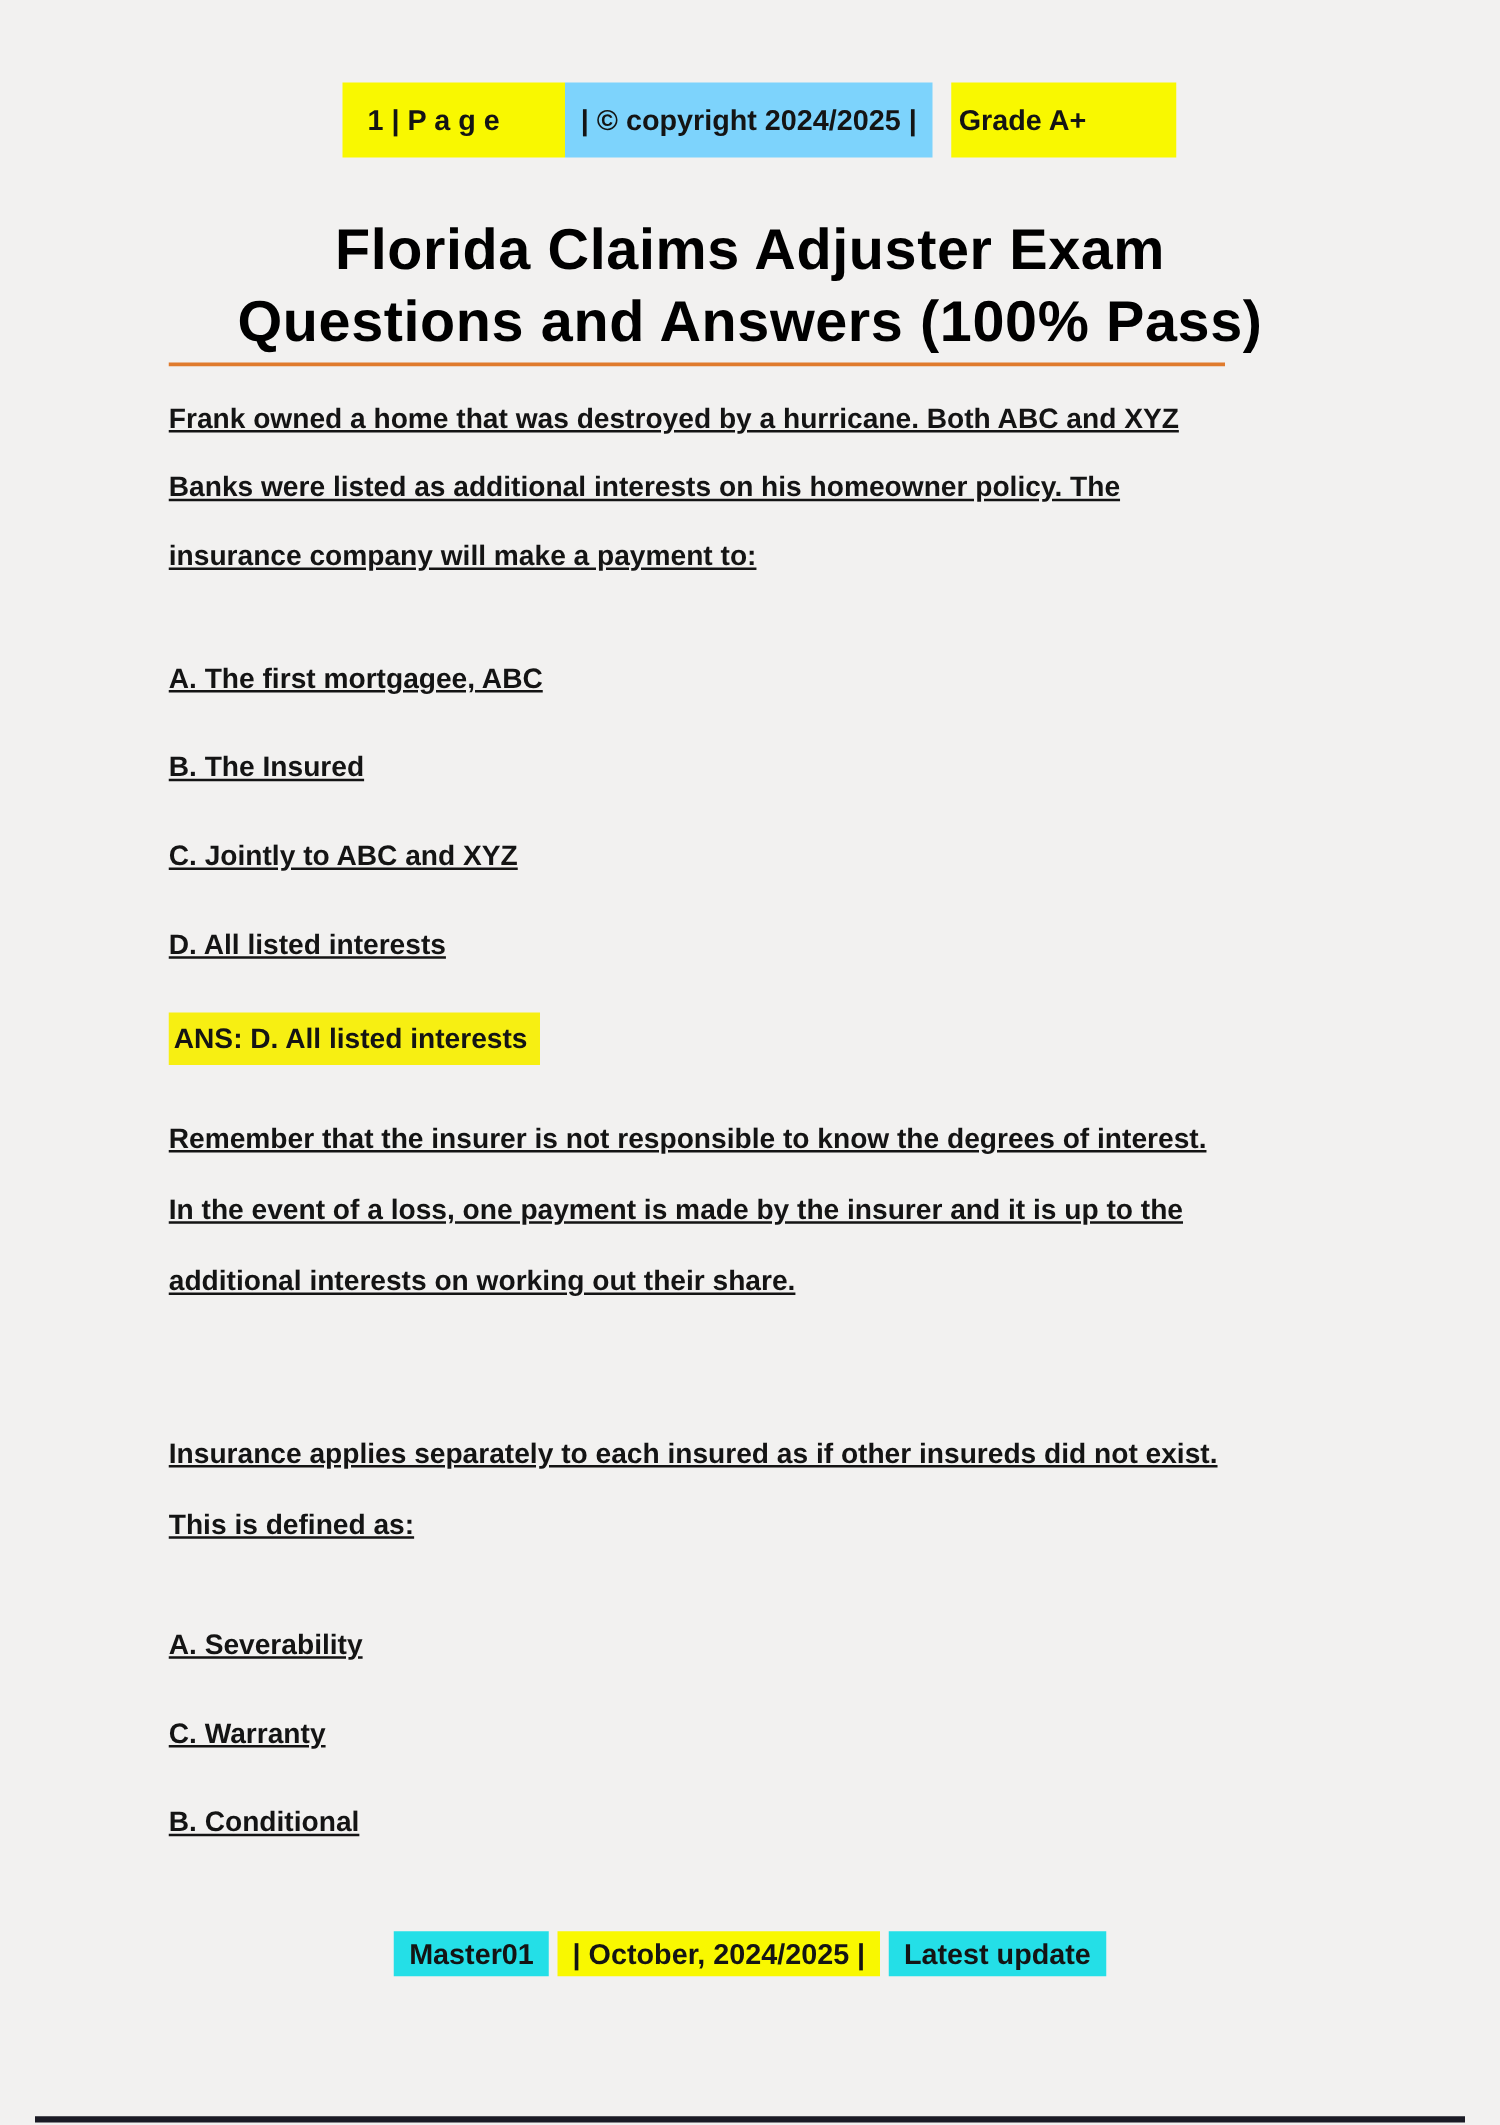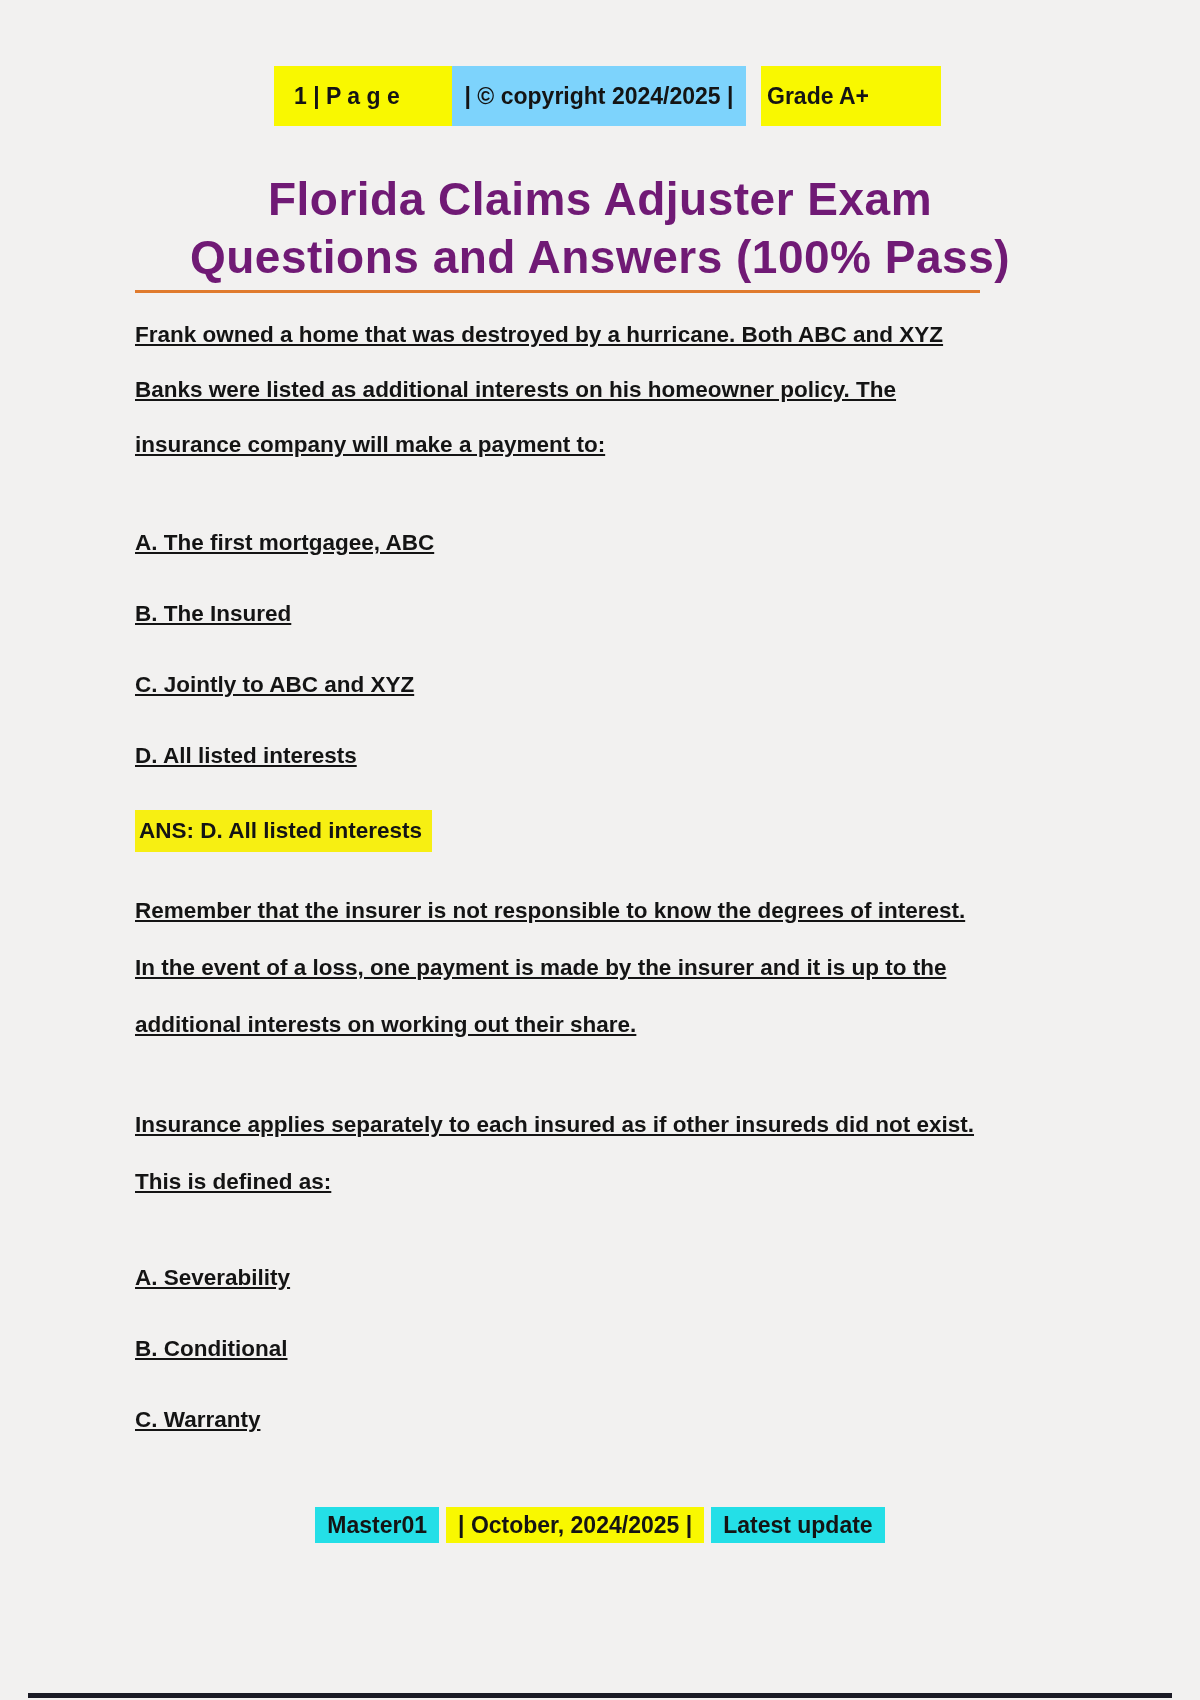--- a/index.html
+++ b/index.html
@@ -35,21 +35,21 @@
   .b-copy  { width: 294px; text-align: center; }
   .b-grade { width: 180px; text-align: left; padding-left: 6px; }
 
   
   .title {
     margin-top: 44px;
     text-align: center;
     font-weight: bold;
     font-size: 46px;
     line-height: 58px;
-    color: #701a75;
+    color: #000000;
     letter-spacing: 0.5px;
   }
   .title-underline {
     margin-left: 135px;
     margin-top: 4px;
     width: 845px;
     border-top: 3px solid #e07b2d;
   }
 
   
@@ -67,21 +67,21 @@
   .ans-row { margin-top: 40px; }
   .ans-badge {
     display: inline-block;
     background: #f7ef12;
     padding: 7px 10px 7px 4px;
     line-height: 28px;
   }
   .expl { line-height: 28px; margin-top: 29px; }
   .expl.first { margin-top: 45px; }
   .q2line { line-height: 28px; margin-top: 29px; }
-  .q2line.first { margin-top: 72px; }
+  .q2line.first { margin-top: 110px; }
   .opt2 { line-height: 28px; margin-top: 43px; }
   .opt2.first { margin-top: 68px; }
 
   
   .footer-row {
     margin-top: 73px;
     display: flex;
     justify-content: center;
     align-items: stretch;
     gap: 7px;
@@ -139,22 +139,22 @@
     </div>
 
     <div class="expl first">Remember that the insurer is not responsible to know the degrees of interest.</div>
     <div class="expl">In the event of a loss, one payment is made by the insurer and it is up to the</div>
     <div class="expl">additional interests on working out their share.</div>
 
     <div class="q2line first">Insurance applies separately to each insured as if other insureds did not exist.</div>
     <div class="q2line">This is defined as:</div>
 
     <div class="opt2 first">A. Severability</div>
+    <div class="opt2">C. Warranty</div>
     <div class="opt2">B. Conditional</div>
-    <div class="opt2">C. Warranty</div>
 
   </div>
 
   <div class="footer-row">
     <span class="fbadge cyan">Master01</span>
     <span class="fbadge yellow">| October, 2024/2025 |</span>
     <span class="fbadge cyan">Latest update</span>
   </div>
 
   <div class="bottom-bar"></div>

